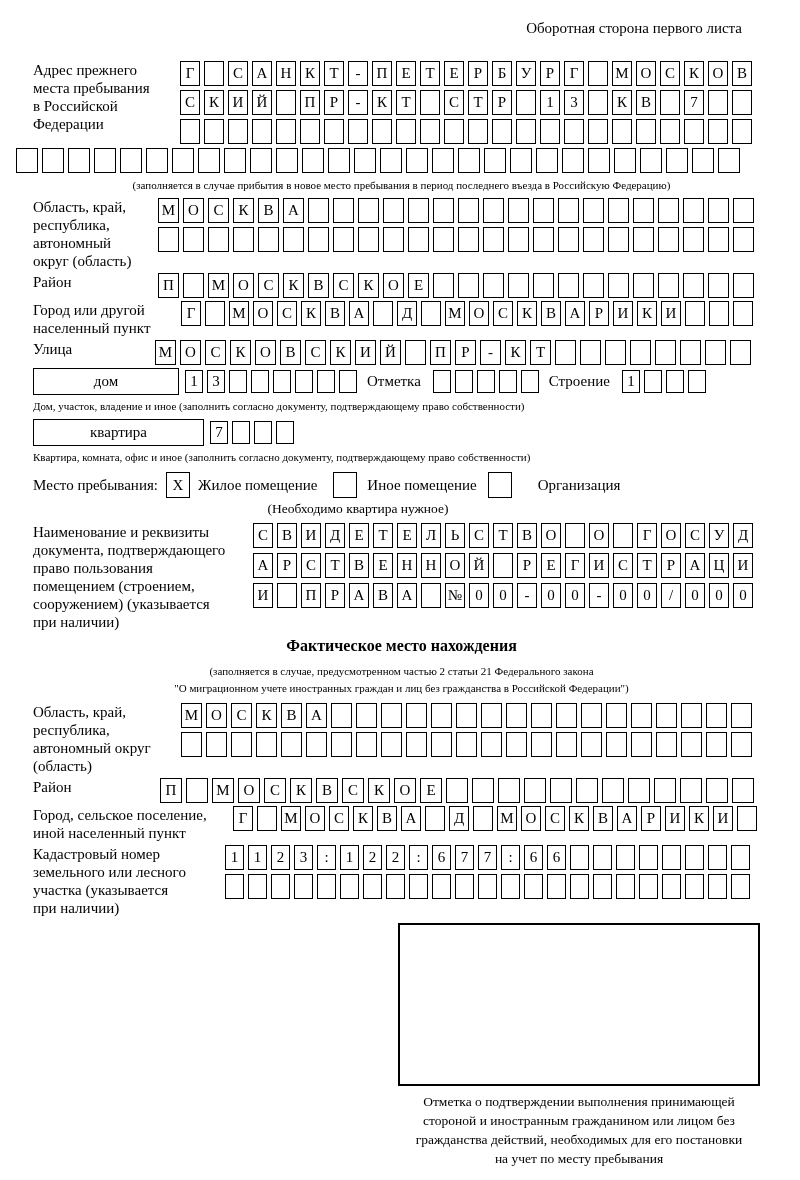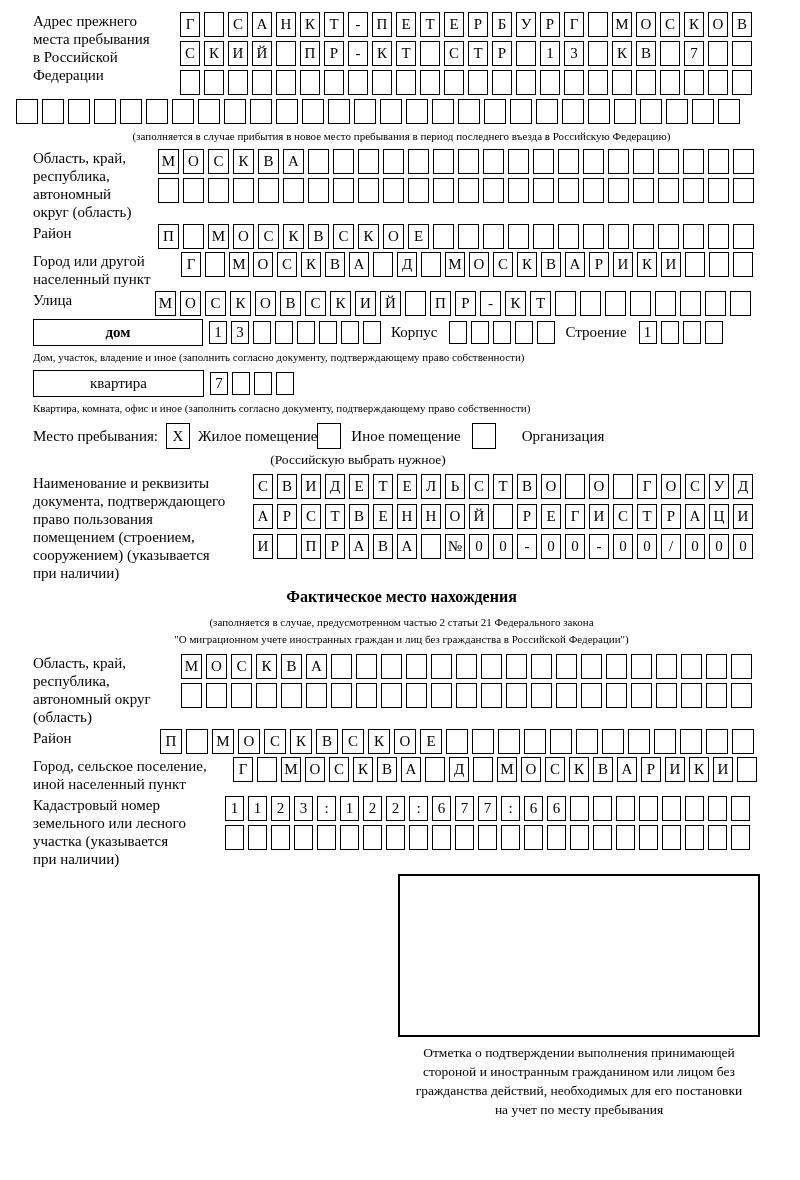--- a/index.html
+++ b/index.html
@@ -43,29 +43,29 @@
   .center { text-align:center; }
   .capblock { margin:2px 0 4px; }
 
   .sect-title { text-align:center; font-weight:bold; font-size:16px; margin:6px 0 8px; }
 
   .wbox {
     box-sizing:border-box; height:27px; border:1.5px solid #000;
     display:flex; align-items:center; justify-content:center;
     font-size:15px; flex:0 0 auto;
   }
-  .w170 { width:170px;font-weight:bold; } .w203 { width:171px; }
+  .w170 { width:146px; } .w203 { width:171px; }
   .houserow { align-items:center; }
   .houserow .cells { margin-left:6px; }
   .inline-label { margin:0 6px 0 10px; flex:0 0 auto; }
 
   .stayrow { align-items:center; margin-top:6px; }
   .stay-label { flex:0 0 auto; margin-right:8px; }
   .opt-label { flex:0 0 auto; }
-  .mr16 { } .mr26 { margin-right:11px; }
+  .mr16 { margin-right:16px; } .mr26 { margin-right:11px; }
   .ml8 { margin-left:8px; } .ml10 { margin-left:10px; }
   .optnote { margin:2px 0 6px 180px; width:290px; text-align:center; font-size:13.5px; }
 
   .docblock { margin-top:6px; }
   .docblock .cellcol { gap:5px; }
 
   .factcap { margin:2px 0 6px; }
 
   .stamp-wrap { margin-top:6px; }
   .stamp-box {
@@ -76,20 +76,21 @@
   .stamp-caption {
     margin:6px 0 0 360px; width:372px;
     text-align:center; font-size:13.5px; line-height:19px;
   }
 </style>
 </head>
 <body>
 
 <div class="page">
 
+  <div class="hdr-note">Оборотная сторона первого листа</div>
 
   <div class="frow">
     <div class="flabel lab147 ml">Адрес прежнего
 места пребывания
 в Российской
 Федерации</div>
     <div class="cellcol">
       <div class="cells">
           <span class="cell">Г</span>
           <span class="cell"></span>
@@ -360,21 +361,21 @@
     <div class="cells c-w18">
         <span class="cell">1</span>
         <span class="cell">3</span>
         <span class="cell"></span>
         <span class="cell"></span>
         <span class="cell"></span>
         <span class="cell"></span>
         <span class="cell"></span>
         <span class="cell"></span>
       </div>
-    <span class="inline-label">Корпус</span>
+    <span class="inline-label">Отметка</span>
     <div class="cells c-w18">
         <span class="cell"></span>
         <span class="cell"></span>
         <span class="cell"></span>
         <span class="cell"></span>
         <span class="cell"></span>
       </div>
     <span class="inline-label">Строение</span>
     <div class="cells c-w18">
         <span class="cell">1</span>
@@ -404,21 +405,21 @@
     <span class="opt-label ml8 mr16">Жилое помещение</span>
     <div class="cells chk">
         <span class="cell"></span>
       </div>
     <span class="opt-label ml10 mr26">Иное помещение</span>
     <div class="cells chk">
         <span class="cell"></span>
       </div>
     <span class="opt-label ml10" style="margin-left:26px;">Организация</span>
   </div>
-  <div class="optnote">(Российскую выбрать нужное)</div>
+  <div class="optnote">(Необходимо квартира нужное)</div>
 
   <div class="frow docblock">
     <div class="flabel lab220 ml">Наименование и реквизиты
 документа, подтверждающего
 право пользования
 помещением (строением,
 сооружением) (указывается
 при наличии)</div>
     <div class="cellcol">
       <div class="cells">

